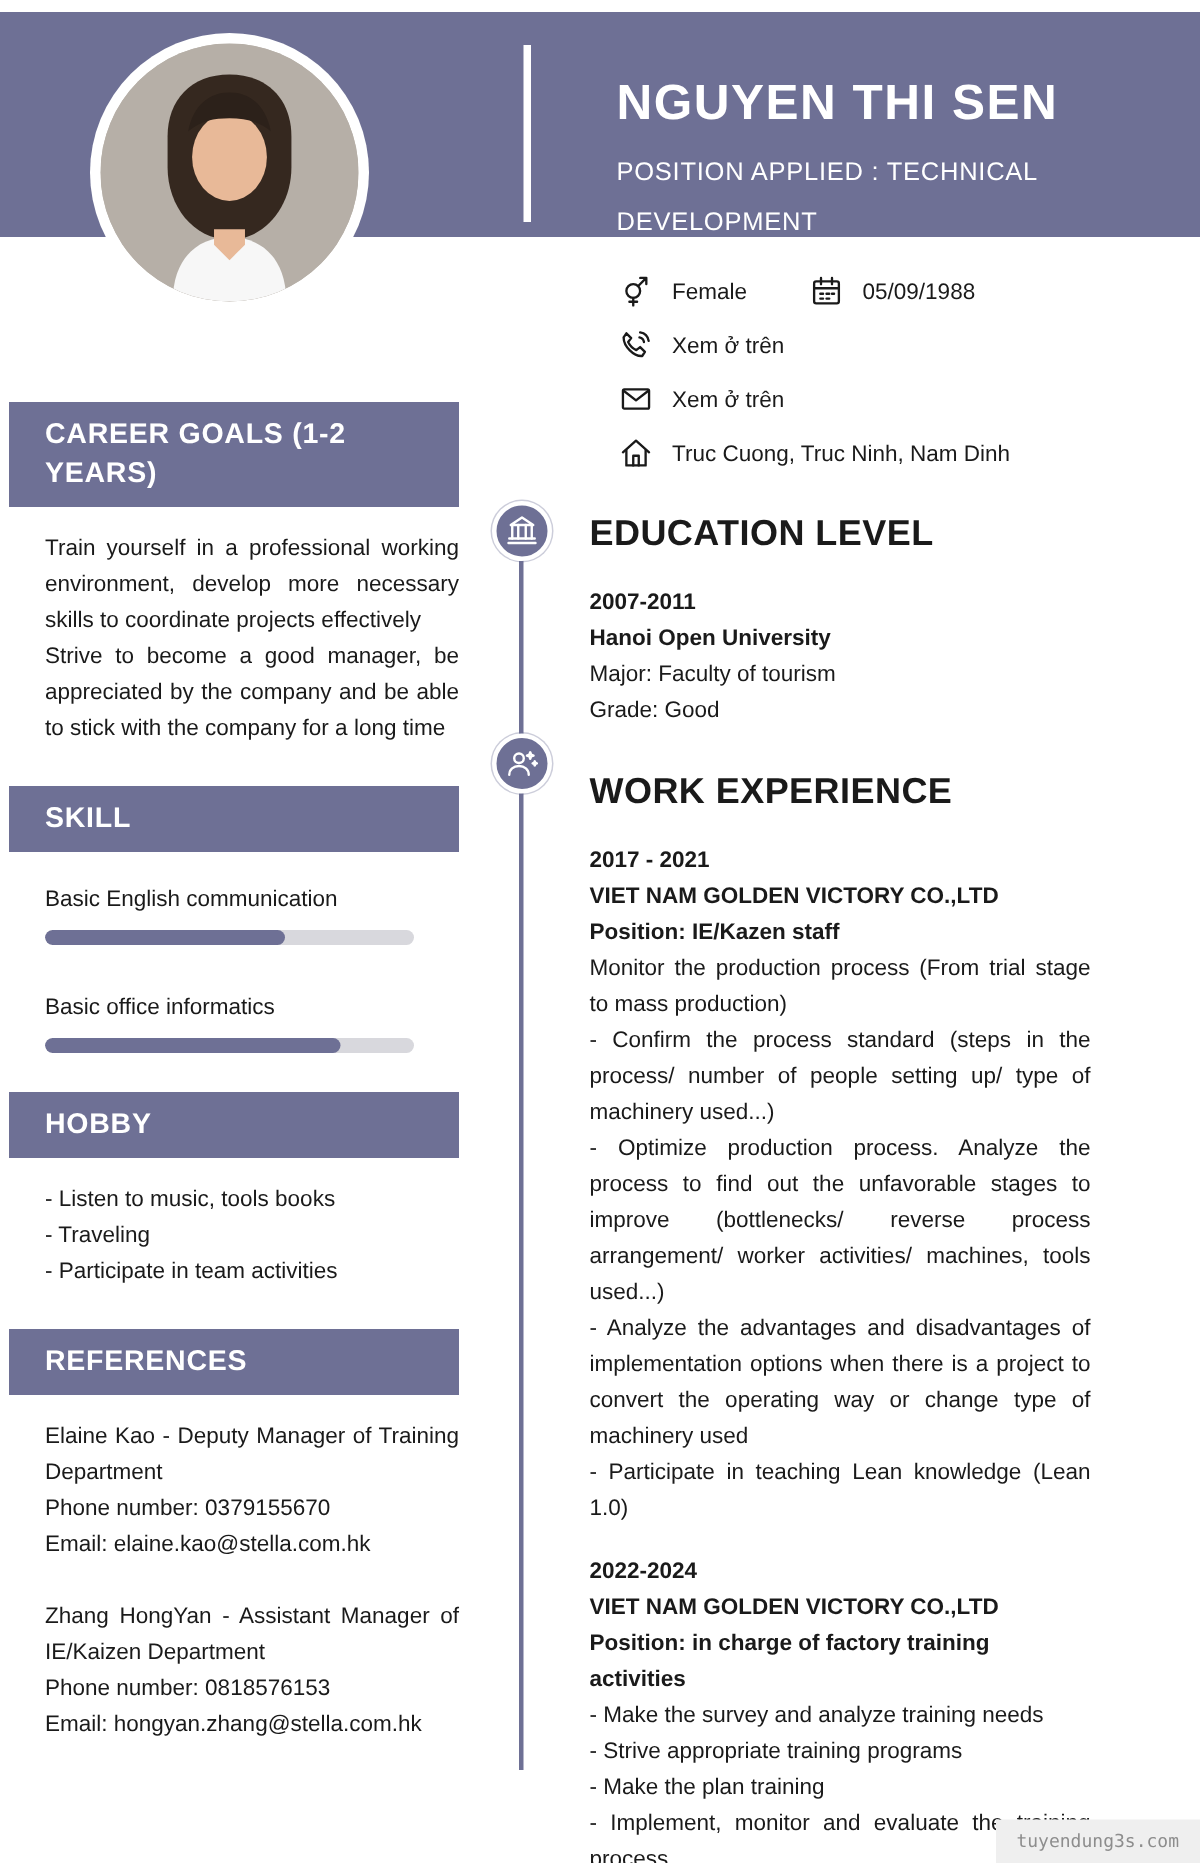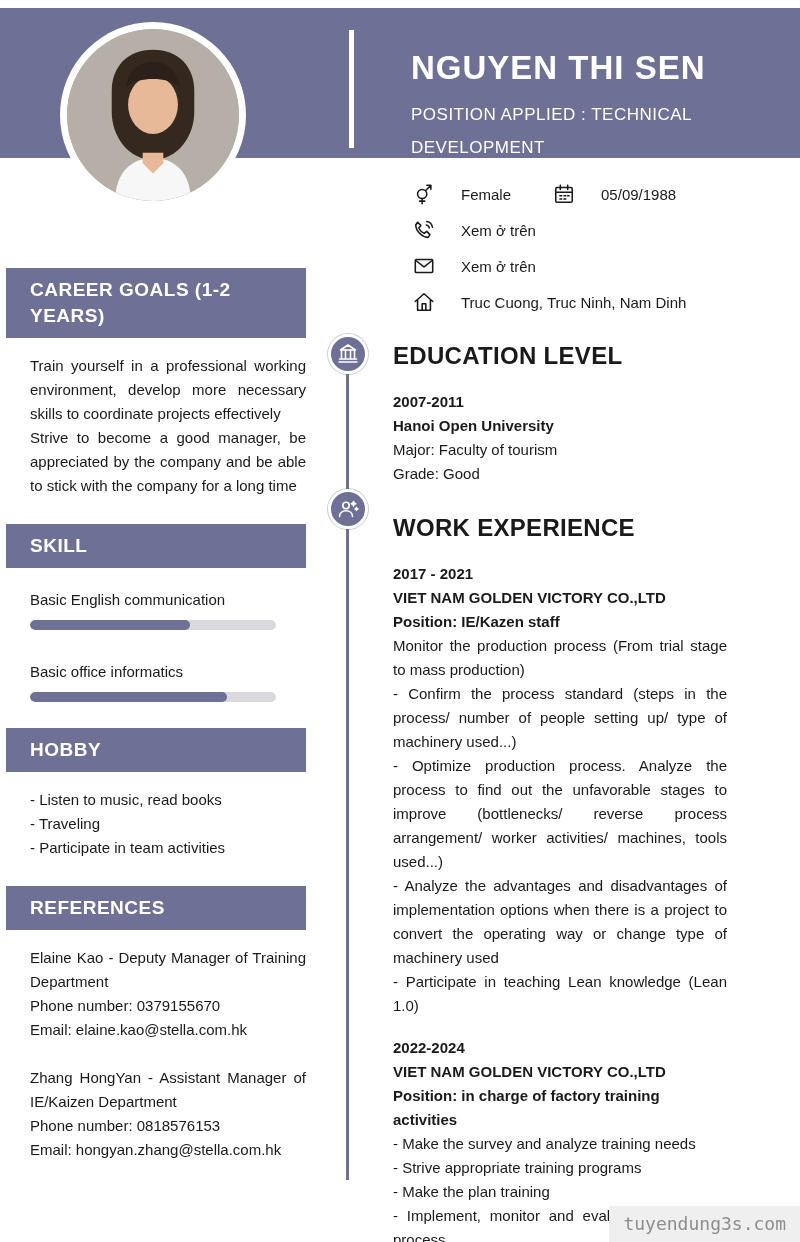--- a/index.html
+++ b/index.html
@@ -19,21 +19,21 @@
     width:100%; height:100%; border-radius:50%; overflow:hidden; background:#b9b2aa;
   }
   .photo svg { display:block; width:100%; height:100%; }
   .header-rule { position:absolute; left:349px; top:30px; width:5px; height:118px; background:#ffffff; z-index:2; }
   .header-text { position:absolute; left:383px; top:48px; width:400px; color:#ffffff; z-index:2;margin-left:28px; }
   .header-name { font-size:33px; font-weight:bold; letter-spacing:1px; line-height:40px; }
   .header-sub { margin-top:10px; font-size:17px; line-height:33px; letter-spacing:.5px; }
   
   .contact { position:absolute; left:413px; top:176px; width:372px; }
   .contact-row { display:flex; align-items:center; height:36px; font-size:15px; }
-  .contact-cell { display:flex; align-items:center;gap:13px; }
+  .contact-cell { display:flex; align-items:center; }
   .contact-cell + .contact-cell { margin-left:42px; }
   .cicon { width:22px; height:22px; margin-right:13px; flex:0 0 22px; }
   .cicon svg { display:block; width:22px; height:22px; }
   
   .leftcol { position:absolute; left:6px; top:268px; width:300px; }
   .secbar {
     background:#6e7095; color:#ffffff; font-weight:bold; font-size:19px;
     line-height:26px; padding:9px 10px 9px 24px; letter-spacing:.5px;
   }
   .leftbody { padding:16px 0 0 24px; font-size:15px; line-height:24px; text-align:justify; }
@@ -62,21 +62,21 @@
   .rtitle { font-size:24px; font-weight:bold; letter-spacing:.3px; margin-bottom:20px; }
   .rline { font-size:15px; line-height:24px; }
   .bold { font-weight:bold; }
   .detail { font-size:15px; line-height:24px; text-align:justify; }
   .work-section { margin-top:28px; }
   .job + .job { margin-top:18px; }
   .job-period { margin-top:10px; }
   
   .watermark {
     position:absolute; right:0; bottom:0; background:#efefef; color:#8d8d8d;
-    font-family:"DejaVu Sans Mono", monospace; font-size:18px; padding:7px 14px 8px;
+    font-family:"DejaVu Sans Mono", monospace; font-size:12px; padding:7px 14px 8px;
   }
 </style>
 </head>
 <body>
 
 <div class="page">
 
   <div class="header-band"></div>
 
   <div class="photo-ring">
@@ -181,21 +181,21 @@
       <div class="skill-item">
         <div class="skill-label">Basic office informatics</div>
         <div class="track">
           <div class="fill" style="width: 80%;"></div>
         </div>
       </div>
     </div>
 
     <div class="secbar gap-sec">HOBBY</div>
     <div class="leftbody">
-      <div class="hobby-line">- Listen to music, read books</div>
+      <div class="hobby-line">- Listen to music, tools books</div>
       <div class="hobby-line">- Traveling</div>
       <div class="hobby-line">- Participate in team activities</div>
     </div>
 
     <div class="secbar gap-sec">REFERENCES</div>
     <div class="leftbody">
       <div class="ref-entry">
         <div>Elaine Kao - Deputy Manager of Training Department</div>
         <div>Phone number: 0379155670</div>
         <div>Email: elaine.kao@stella.com.hk</div>

